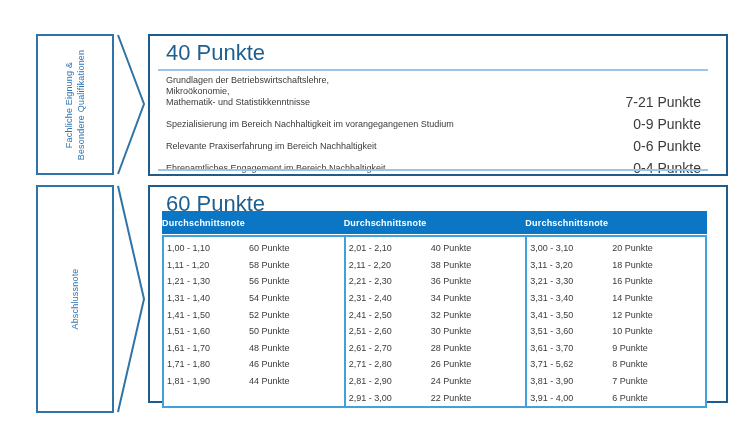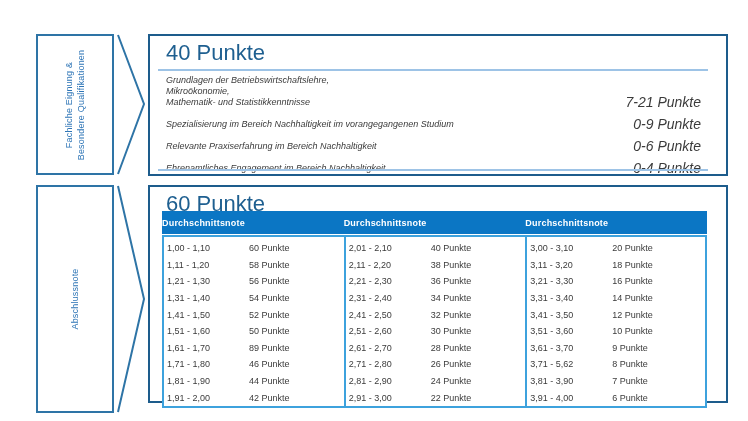--- a/index.html
+++ b/index.html
@@ -58,21 +58,21 @@
     height: 2px; background: #9dc3e6;
     margin-left: 8px; margin-right: 18px;
   }
   .bottom-line {
     position: absolute;
     left: 8px; right: 18px; bottom: 3px;
     height: 2px; background: #9dc3e6;
   }
 
   
-  .criteria-list { margin: 4px 25px 0 16px; font-style: italic; }
+  .criteria-list { margin: 4px 25px 0 16px; }
   .crit-row {
     display: flex;
     justify-content: space-between;
     align-items: flex-end;
     margin-bottom: 11px;
   }
   .crit-text {
     font-size: 9px;
     line-height: 11px;
     white-space: pre-line;
@@ -194,34 +194,30 @@
           <div class="grade-row">
             <span class="grade-range">1,41 - 1,50</span>
             <span class="grade-points">52 Punkte</span>
           </div>
           <div class="grade-row">
             <span class="grade-range">1,51 - 1,60</span>
             <span class="grade-points">50 Punkte</span>
           </div>
           <div class="grade-row">
             <span class="grade-range">1,61 - 1,70</span>
-            <span class="grade-points">89 Punkte</span>
+            <span class="grade-points">48 Punkte</span>
           </div>
           <div class="grade-row">
             <span class="grade-range">1,71 - 1,80</span>
             <span class="grade-points">46 Punkte</span>
           </div>
           <div class="grade-row">
             <span class="grade-range">1,81 - 1,90</span>
             <span class="grade-points">44 Punkte</span>
           </div>
-          <div class="grade-row">
-            <span class="grade-range">1,91 - 2,00</span>
-            <span class="grade-points">42 Punkte</span>
-          </div>
         </div>
         <div class="grade-group">
           <div class="grade-row">
             <span class="grade-range">2,01 - 2,10</span>
             <span class="grade-points">40 Punkte</span>
           </div>
           <div class="grade-row">
             <span class="grade-range">2,11 - 2,20</span>
             <span class="grade-points">38 Punkte</span>
           </div>

